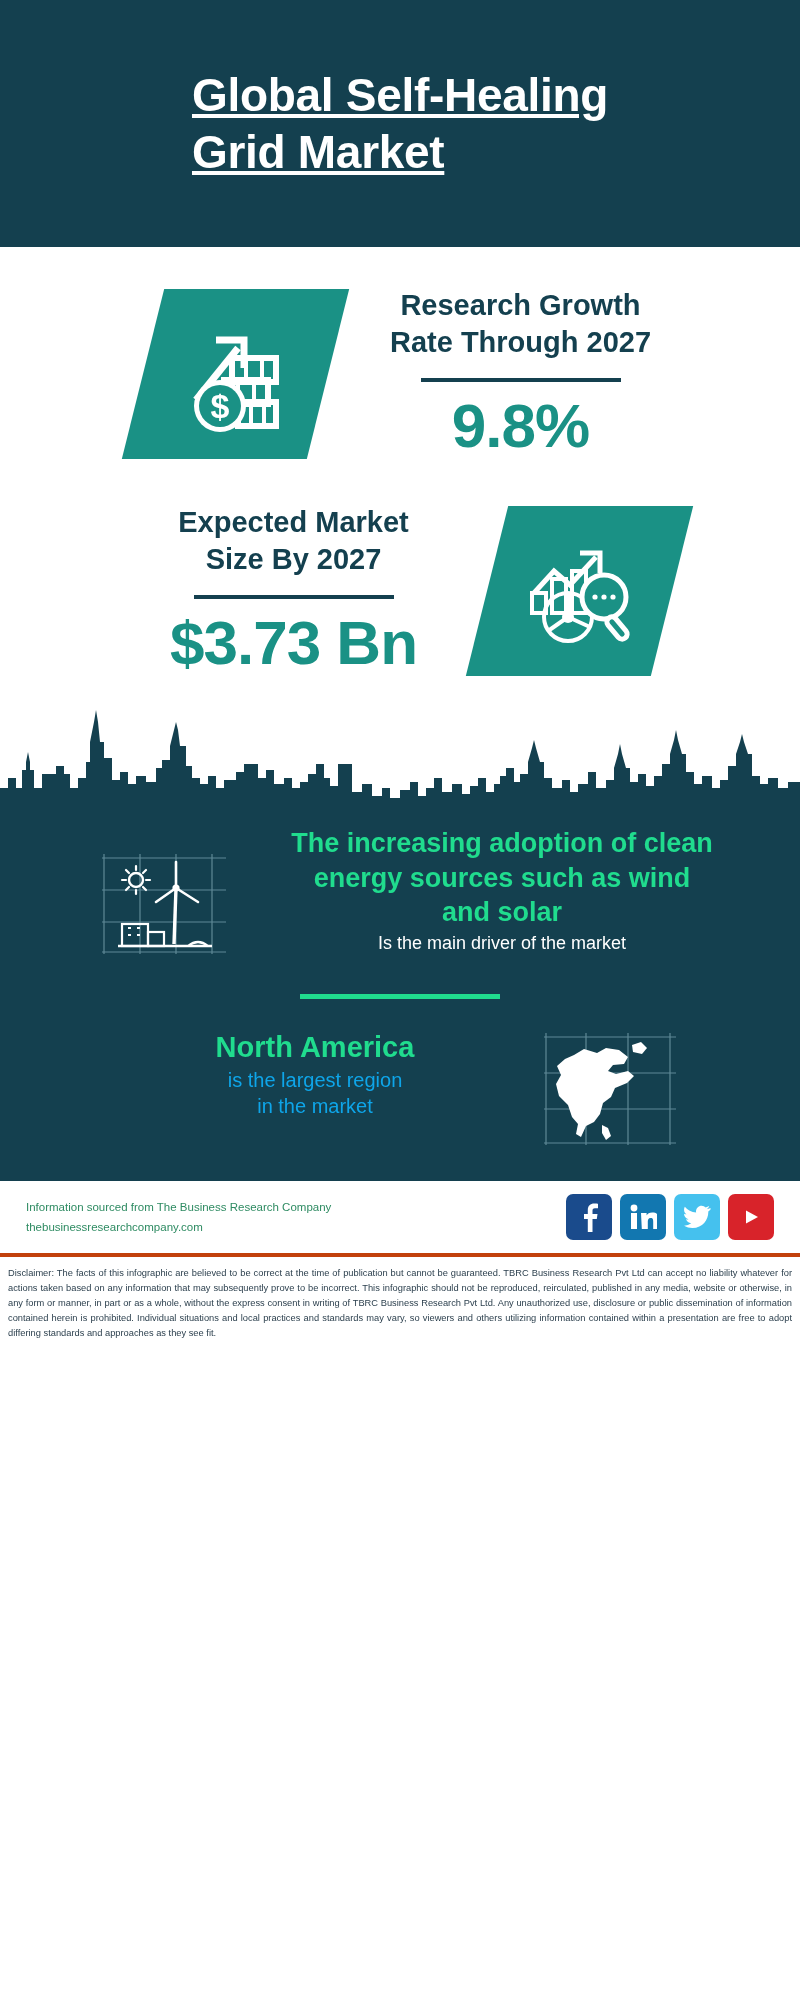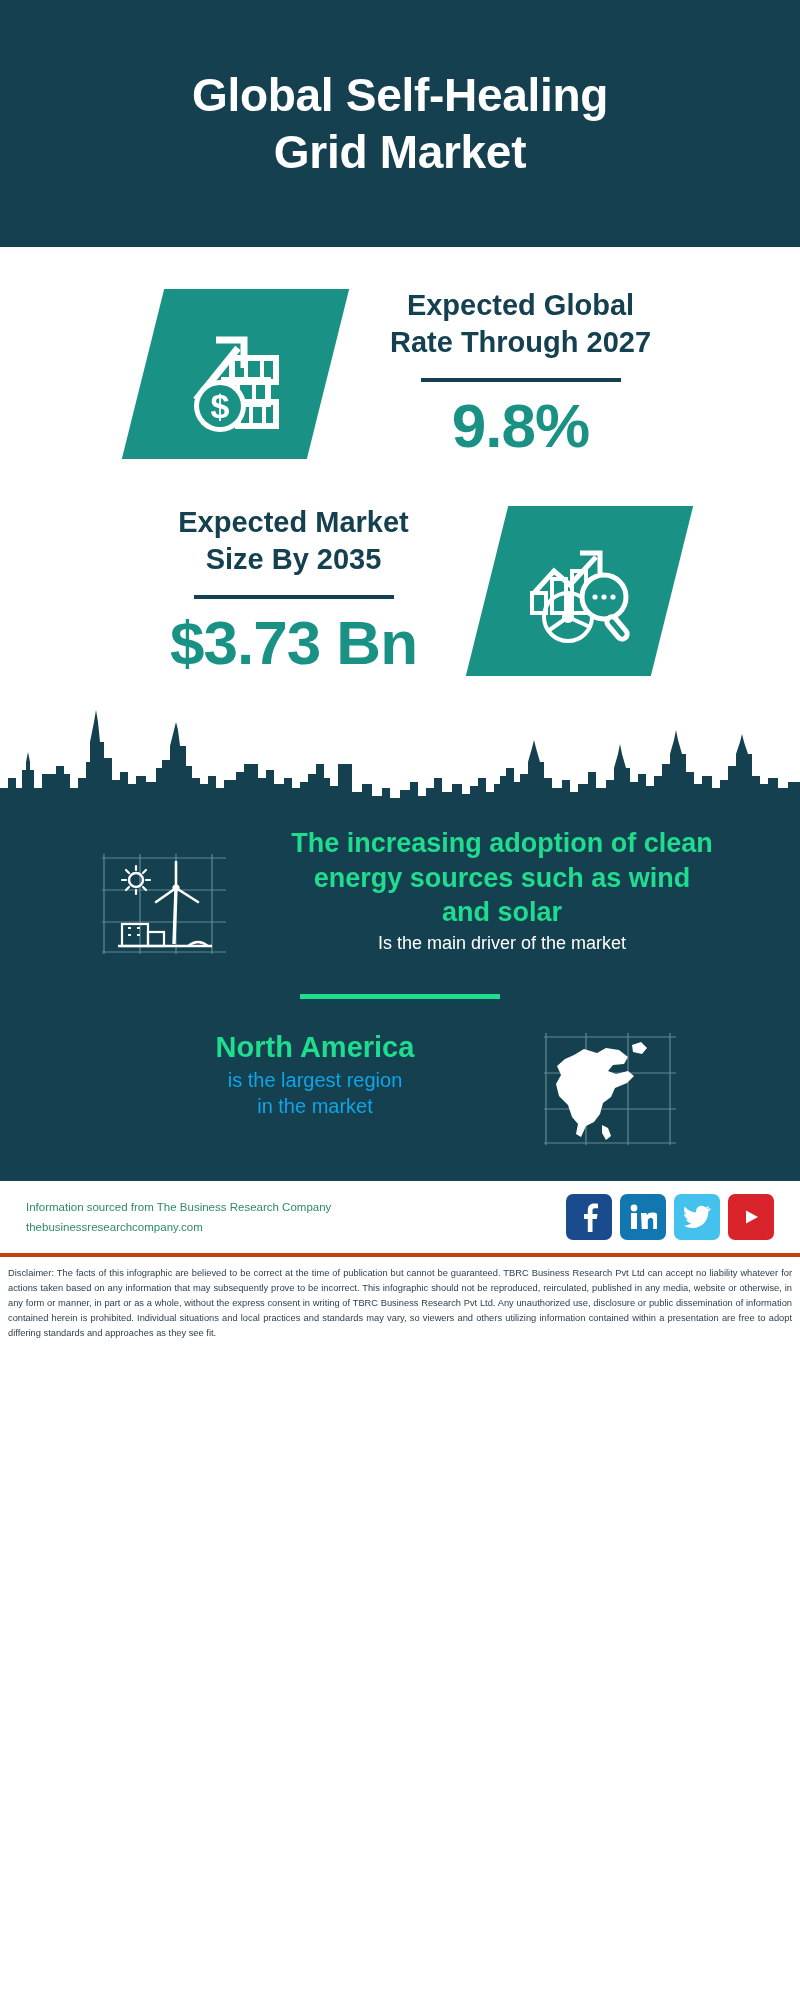--- a/index.html
+++ b/index.html
@@ -20,22 +20,22 @@
     display:flex;
     align-items:center;
     justify-content:center;
     padding:0 40px;
   }
   .header h1 {
     color:#ffffff;
     font-size:46px;
     font-weight:bold;
     line-height:1.22;
-    text-align:center;
     letter-spacing:-0.3px;
+    text-decoration:underline;
   }
 
   
   .white-zone { background:#ffffff; position:relative; }
 
   .stat-row {
     display:flex;
     align-items:center;
     justify-content:center;
   }
@@ -167,33 +167,33 @@
           <line x1="75" y1="88" x2="75" y2="112" stroke="#fff" stroke-width="4"></line>
           <line x1="88" y1="88" x2="88" y2="112" stroke="#fff" stroke-width="4"></line>
 
           <circle cx="44" cy="92" r="26" fill="#fff"></circle>
           <circle cx="44" cy="92" r="21" fill="#1a9185"></circle>
           <text x="44" y="104" font-family="Liberation Sans, sans-serif" font-size="34" font-weight="bold" fill="#fff" text-anchor="middle">$</text>
         </svg>
       </div>
       <div class="stat-text">
         <div class="stat-label">
-          <span>Expected Global</span><br>
+          <span>Research Growth</span><br>
           <span>Rate Through 2027</span>
         </div>
         <div class="stat-rule"></div>
         <div class="stat-value">9.8%</div>
       </div>
     </div>
 
     <div class="stat-row row2" style="padding-top:42px;padding-left:28px;">
       <div class="stat-text">
         <div class="stat-label">
           <span>Expected Market</span><br>
-          <span>Size By 2035</span>
+          <span>Size By 2027</span>
         </div>
         <div class="stat-rule"></div>
         <div class="stat-value">$3.73 Bn</div>
       </div>
       <div class="para">
         <svg width="120" height="120" viewBox="0 0 120 120">
 
           <path d="M14 62 L34 40 L50 54 L76 26" stroke="#fff" stroke-width="5" fill="none"></path>
           <path d="M60 22 L80 22 L80 42" stroke="#fff" stroke-width="5" fill="none"></path>
 

